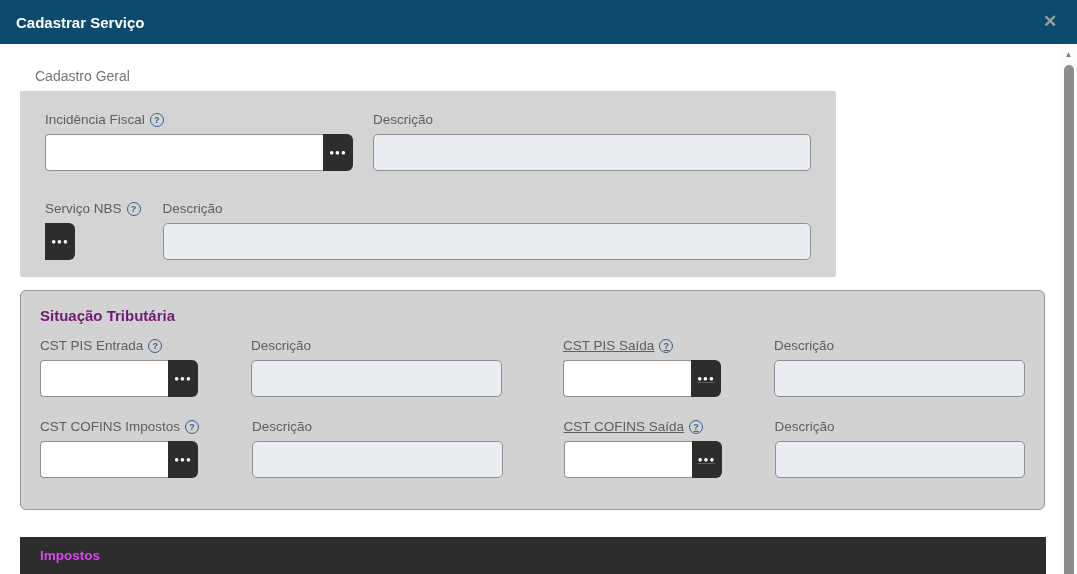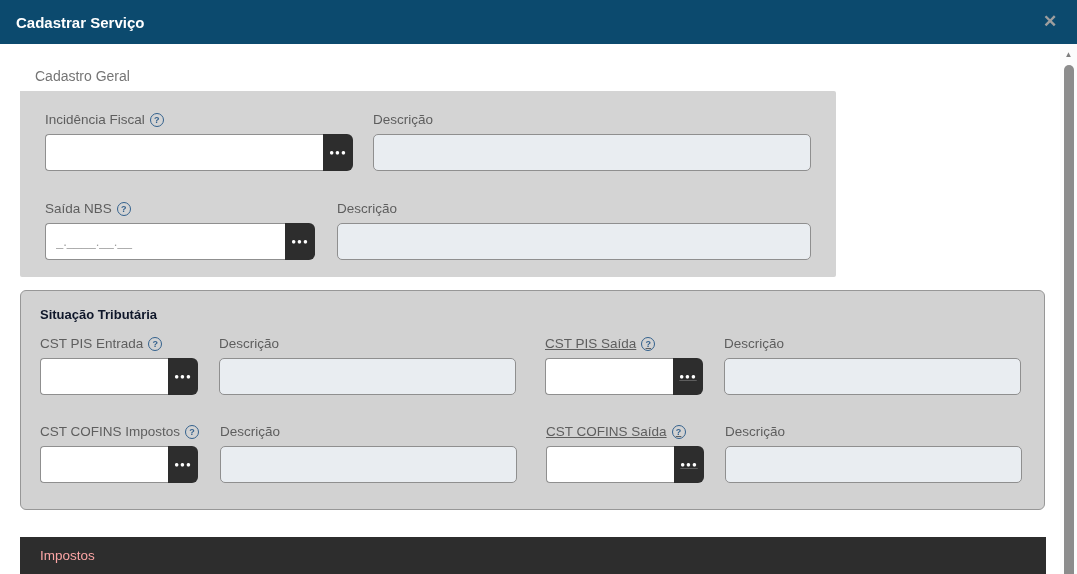--- a/index.html
+++ b/index.html
@@ -96,32 +96,32 @@
   
   .w-nbs { width:240px; }
   .w-nbs-desc { width:679px; margin-left:22px; }
 
   
   .panel-situacao {
     position:absolute; top:246px; left:20px; width:1025px; height:220px;
     background:#d2d2d2; border:1px solid #979797; border-radius:6px;
     padding:16px 19px 0 19px;
   }
-  .section-title { font-size:13px; font-weight:bold; color:#0f172a; margin-bottom:13px; }
-  .sit-row { display:flex; margin-bottom:28px; }
+  .section-title { font-size:15px; font-weight:bold; color:#701a75; margin-bottom:13px; }
+  .sit-row { display:flex; margin-bottom:21px;gap:32px; }
   .w-cst   { width:128px; }
   .w-cst-desc { width:297px; margin-left:21px; }
   .gap-col { margin-left:29px;text-decoration:underline; }
 
   
   .impostos-bar {
     position:absolute; top:493px; left:20px; width:1026px; height:37px;
     background:#2d2d2d; display:flex; align-items:center; padding-left:20px;
   }
-  .impostos-title { color:#fca5a5; font-weight:normal; font-size:13.5px; }
+  .impostos-title { color:#d946ef; font-weight:bold; font-size:13.5px; }
 </style>
 </head>
 <body>
 
 <div class="modal-header">
   <span class="modal-title">Cadastrar Serviço</span>
   <button class="close-btn">
     <span>✕</span>
   </button>
 </div>
@@ -149,25 +149,24 @@
       </div>
       <div class="field-group w-incid-desc">
         <span class="field-label">Descrição</span>
         <input class="readonly-input" type="text" readonly="" value="" style="">
       </div>
     </div>
 
     <div class="field-row">
       <div class="field-group">
         <span class="field-label">
-          <span>Saída NBS</span>
-          <span class="help-icon">?</span>
-        </span>
-        <span class="lookup-wrap">
-          <input class="text-input w-nbs" type="text" placeholder="_.____.__.__" style="">
+          <span>Serviço NBS</span>
+          <span class="help-icon">?</span>
+        </span>
+        <span class="lookup-wrap">
           <button class="lookup-btn">
             <span>●●●</span>
           </button>
         </span>
       </div>
       <div class="field-group w-nbs-desc">
         <span class="field-label">Descrição</span>
         <input class="readonly-input" type="text" readonly="" value="" style="">
       </div>
     </div>

